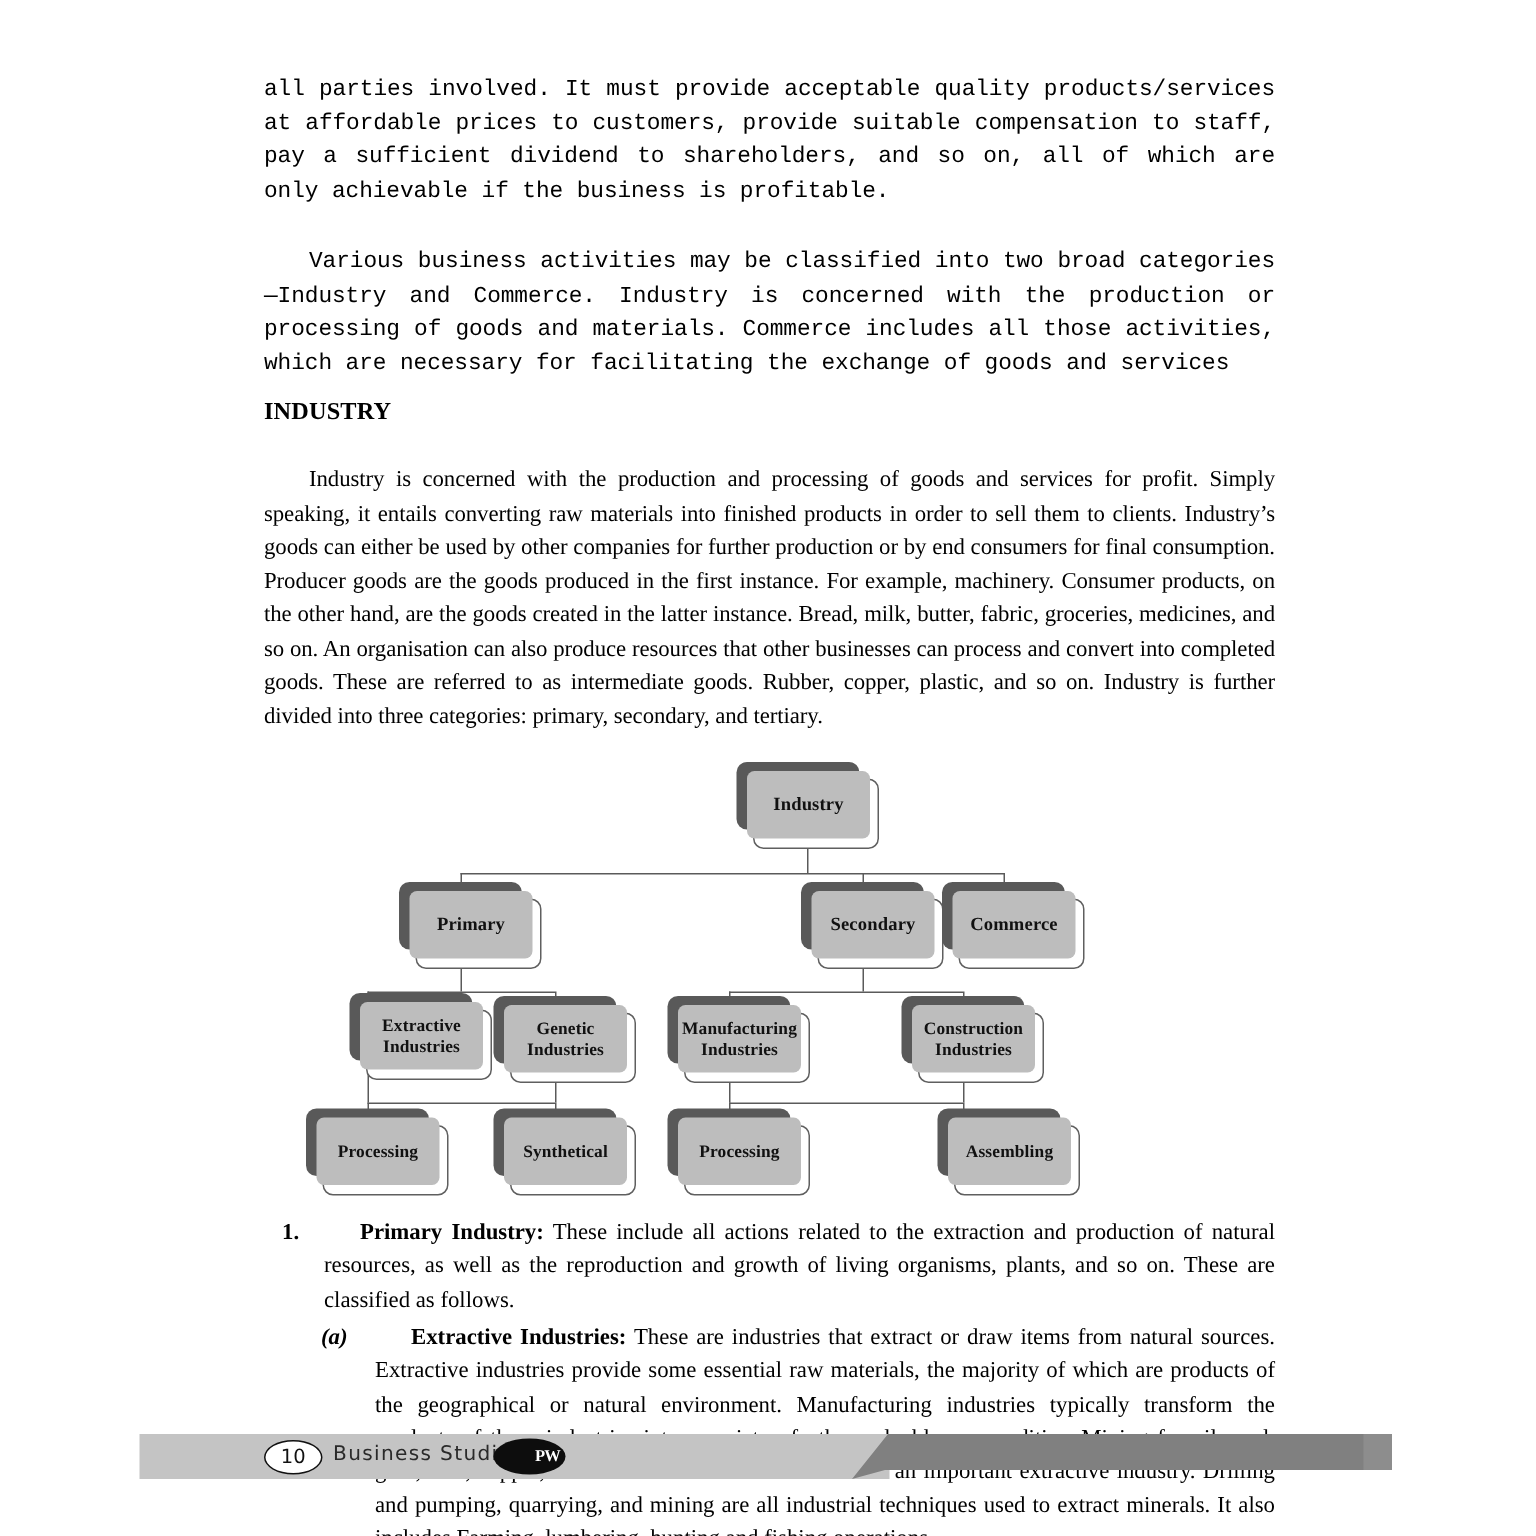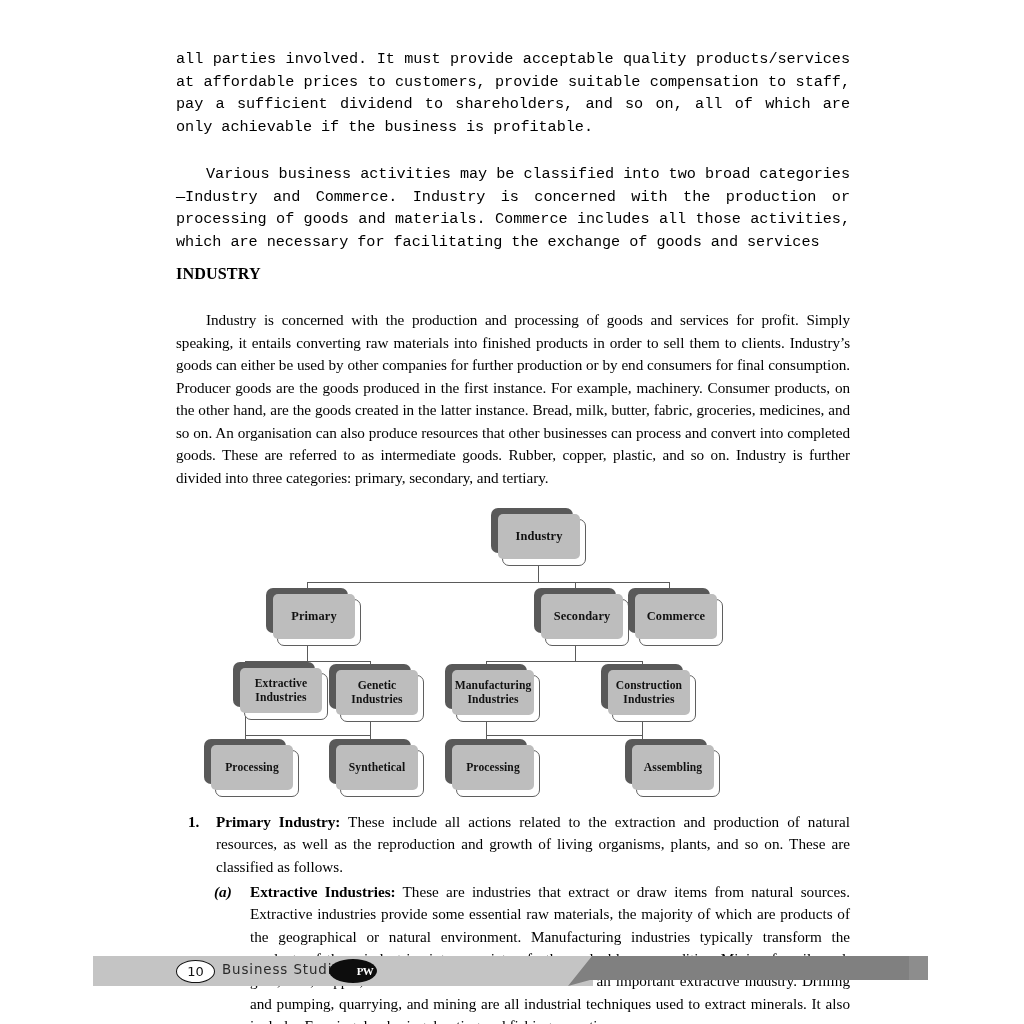--- a/index.html
+++ b/index.html
@@ -153,21 +153,21 @@
     font-weight: bold;
   }
   .lvl2 { padding-left: 74px; margin-top: 3px; }
   .lvl2 .marker {
     position: absolute;
     left: 38px;
     top: 0;
     font-weight: bold;
     font-style: italic;
   }
-  .b { font-weight: bold; }
+  .b { font-weight: bold; margin-left: 24px; }
 
   
   .footer {
     position: absolute;
     left: 0;
     top: 956px;
     width: 1024px;
     height: 40px;
   }
   .footer-light {

